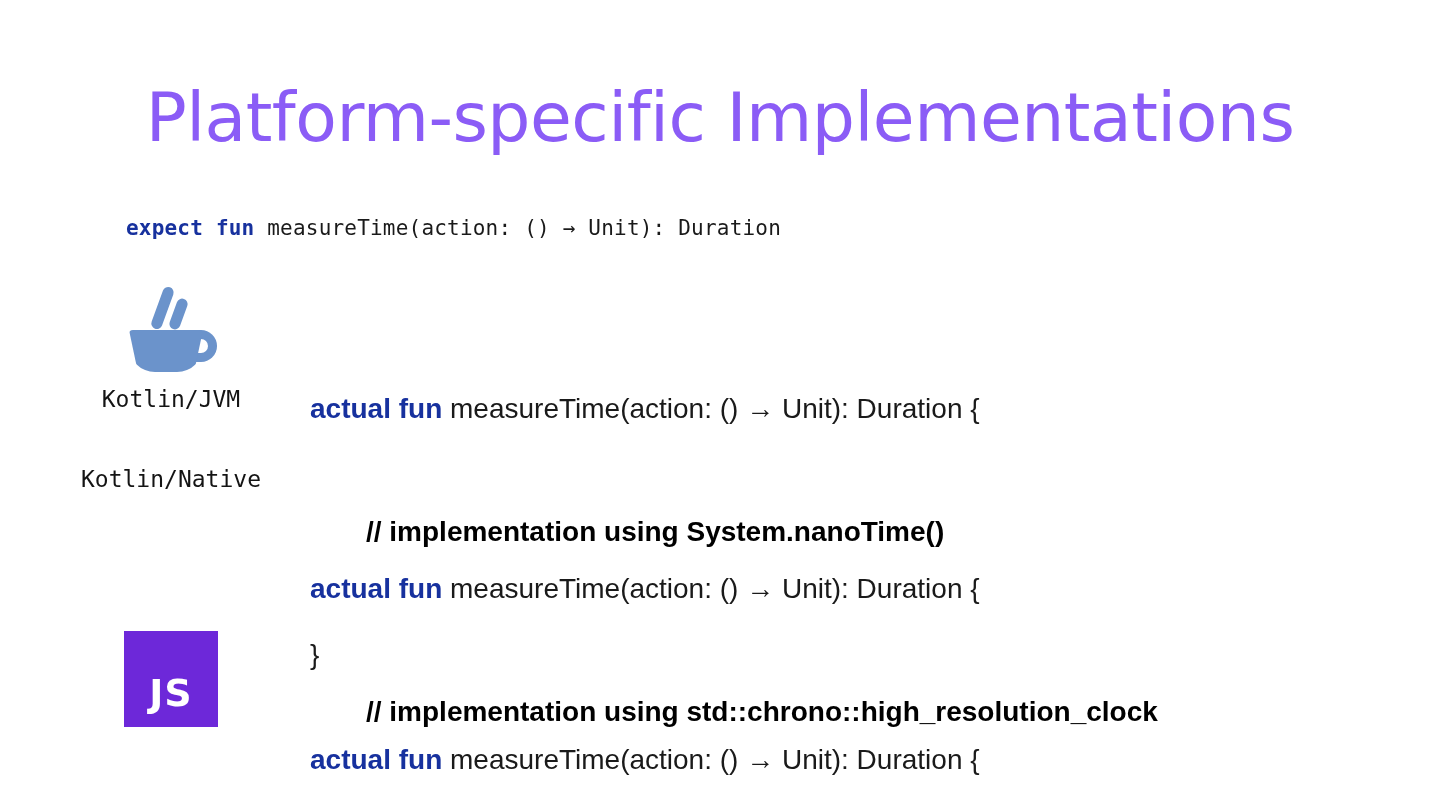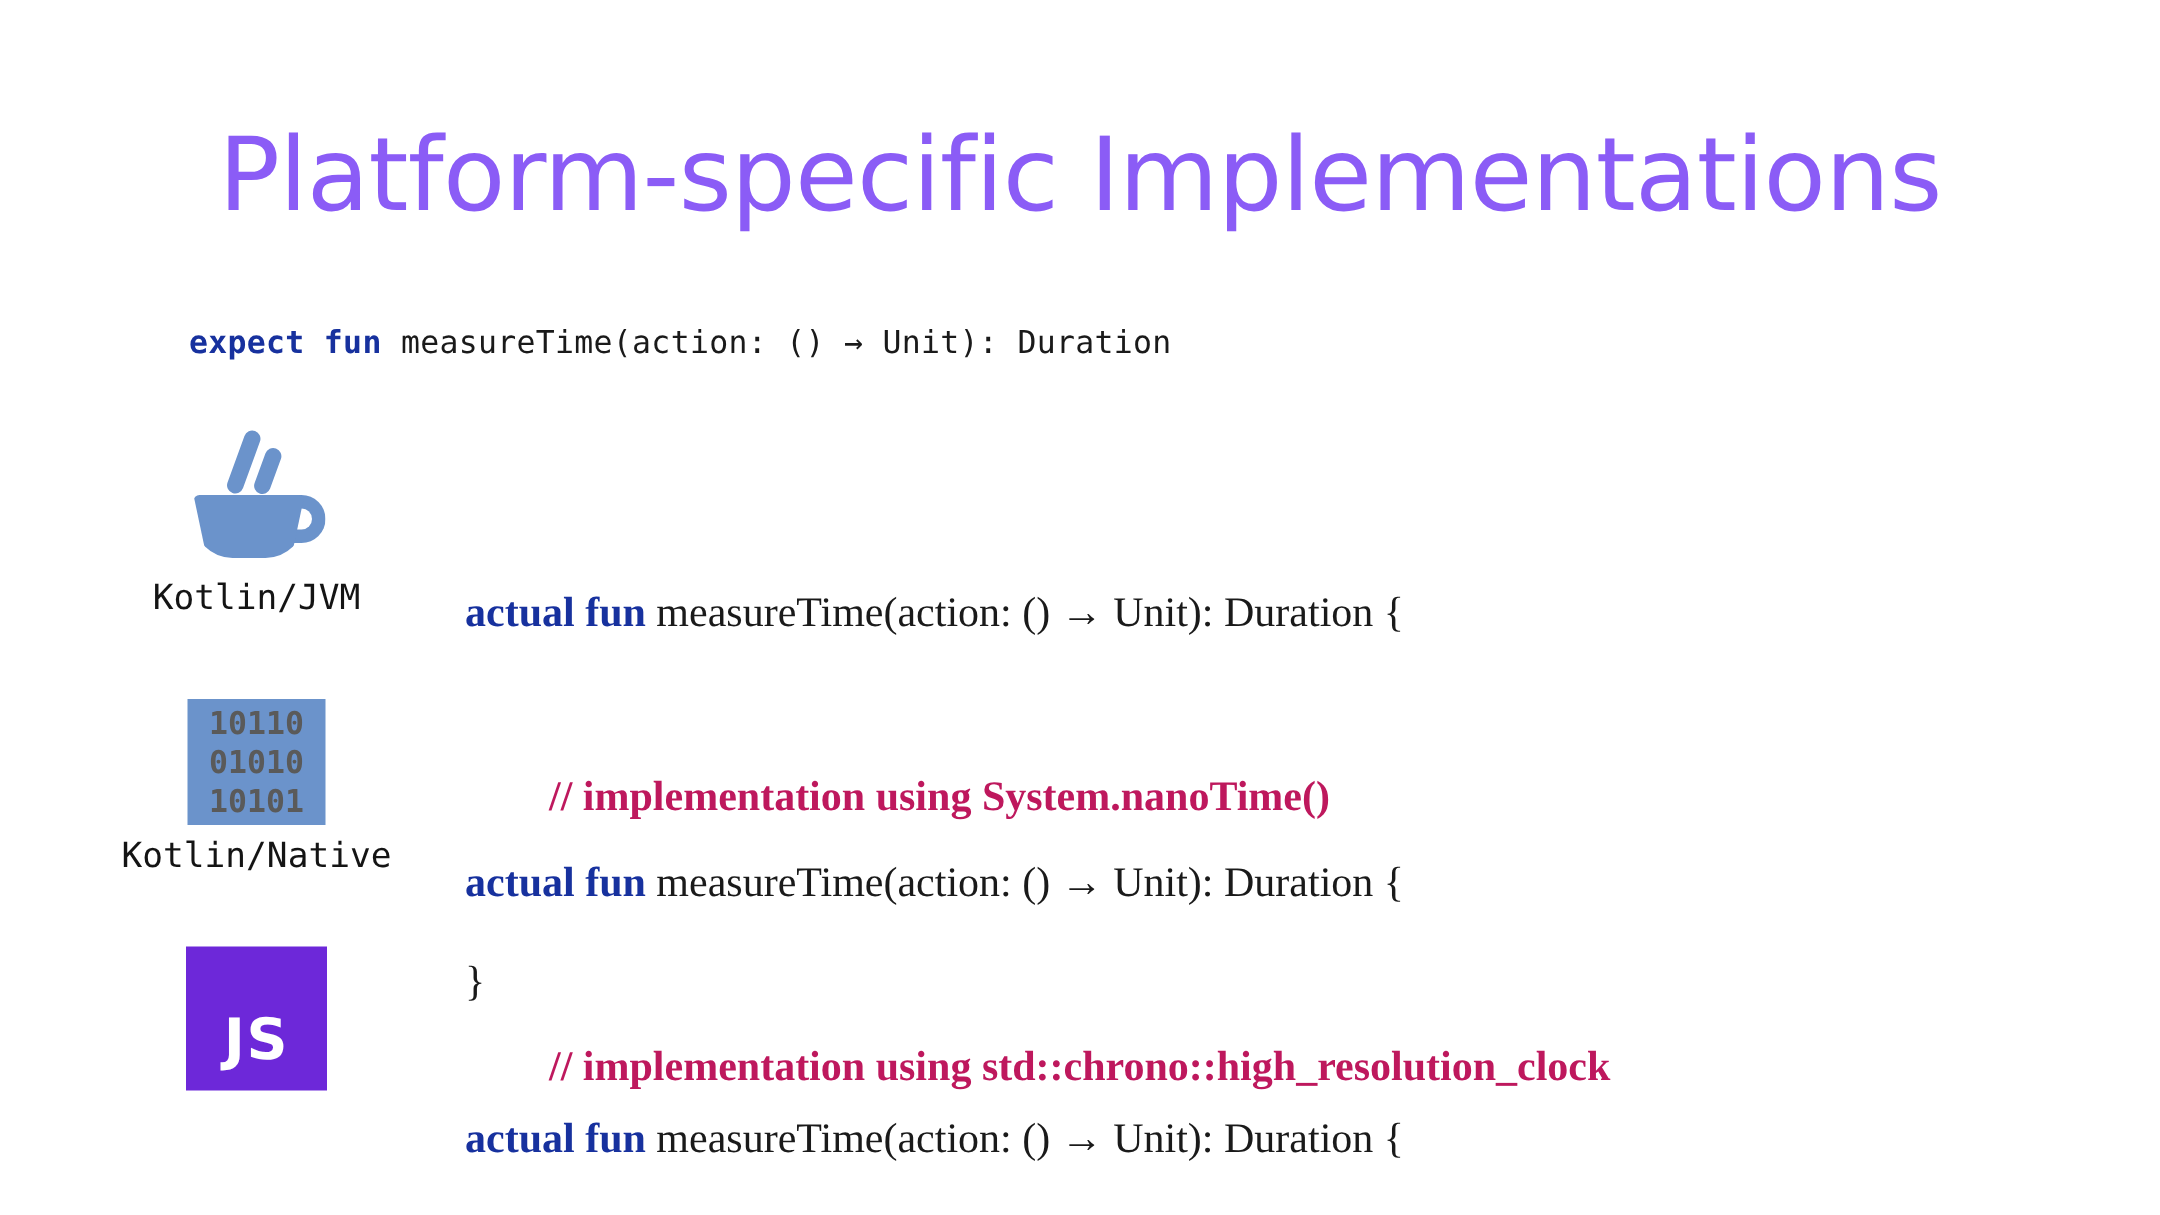--- a/index.html
+++ b/index.html
@@ -42,21 +42,21 @@
     white-space: nowrap;
   }
   .kw {
     color: #17319e;
     font-weight: bold;
   }
   .code-plain {
     color: #1a1a1a;
   }
   .comment {
-    color: #be185d;
+    color: #000000;
     font-weight: bold;
   }
 
   
   .platform-row {
     position: absolute;
     left: 0;
     width: 1440px;
     height: 150px;
     margin-left: 34px;
@@ -157,21 +157,21 @@
     font-size: 38px;
     color: #ffffff;
     letter-spacing: 1px;
   }
 
   
   .code-block {
     position: absolute;
     left: 276px;
     top: 28px;
-    font-family: Liberation Serif, serif;
+    font-family: Liberation Sans, sans-serif;
     font-size: 28px;
     line-height: 41px;
     white-space: pre;
   }
   .code-line { white-space: pre; }
   .brace { color: #1a1a1a; }
 </style>
 </head>
 <body>
 
@@ -193,25 +193,20 @@
   </div>
   <div class="code-block">
     <div class="code-line"><span class="kw">actual fun</span><span class="code-plain"> measureTime(action: () → Unit): Duration {</span></div>
     <div class="code-line" style="padding-left:56px"><span class="comment">// implementation using System.nanoTime()</span></div>
     <div class="code-line brace">}</div>
   </div>
 </div>
 
 <div class="platform-row" id="row-native">
   <div class="platform-badge">
-    <div class="binary-box">
-      <div class="binary-row">10110</div>
-      <div class="binary-row">01010</div>
-      <div class="binary-row">10101</div>
-    </div>
     <div class="platform-label">Kotlin/Native</div>
   </div>
   <div class="code-block">
     <div class="code-line"><span class="kw">actual fun</span><span class="code-plain"> measureTime(action: () → Unit): Duration {</span></div>
     <div class="code-line" style="padding-left:56px"><span class="comment">// implementation using std::chrono::high_resolution_clock</span></div>
     
   </div>
 </div>
 
 <div class="platform-row" id="row-js">

